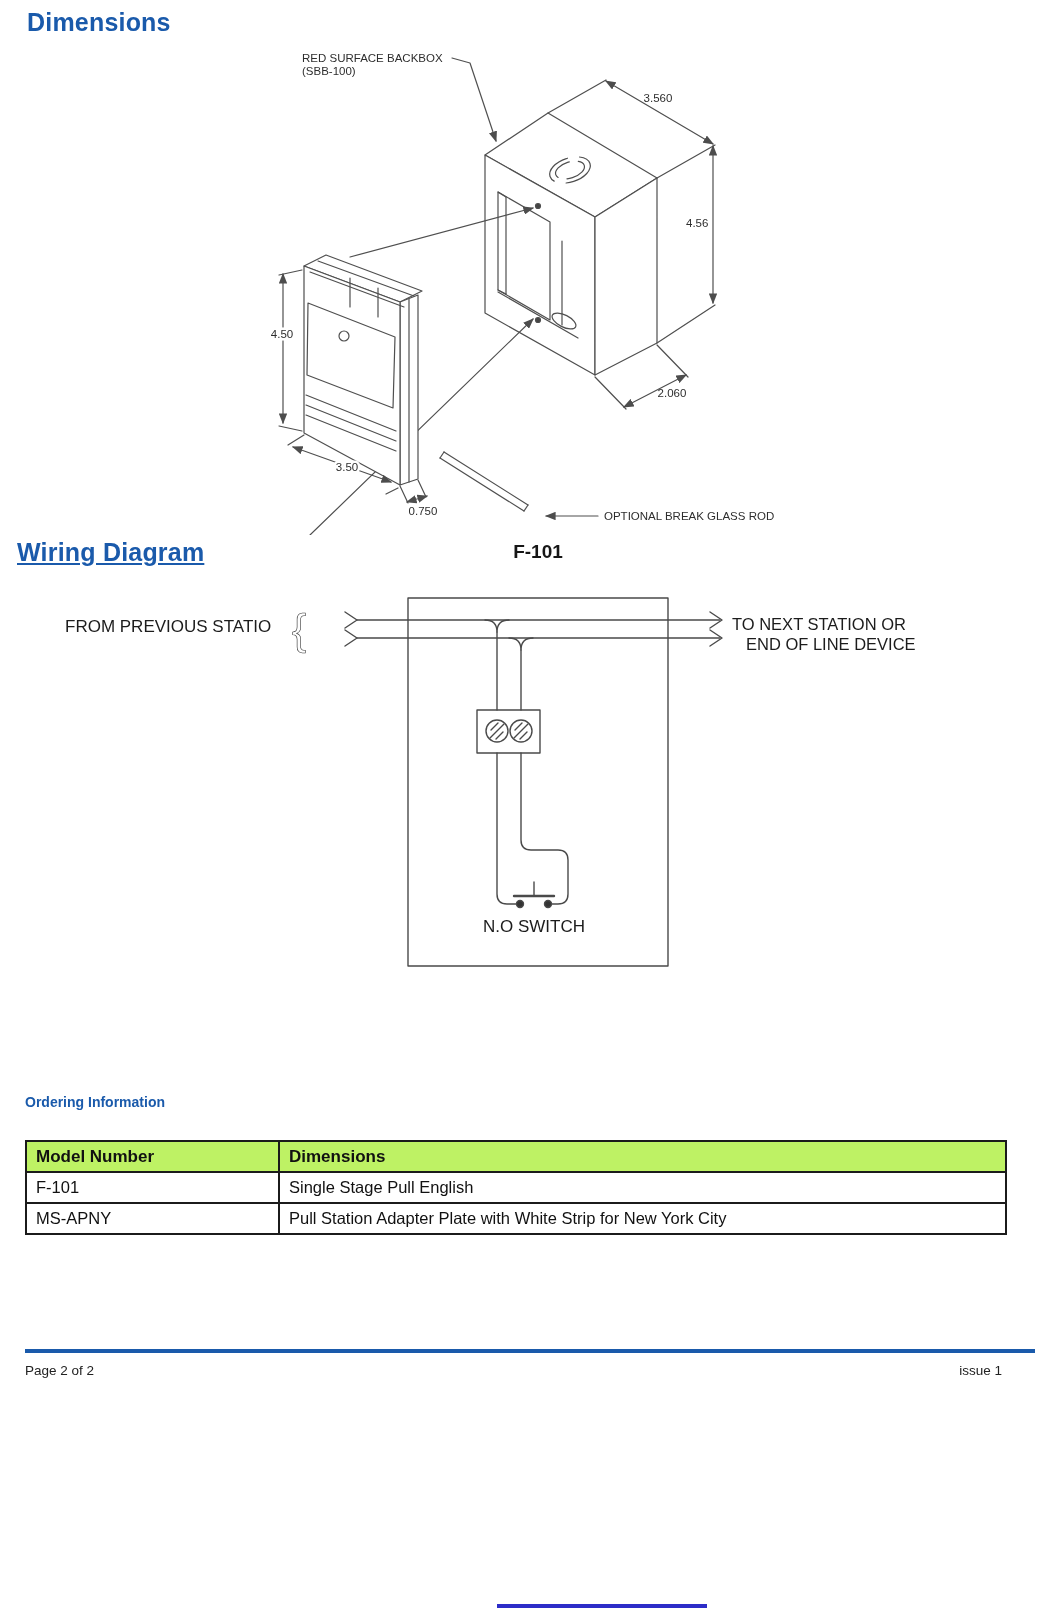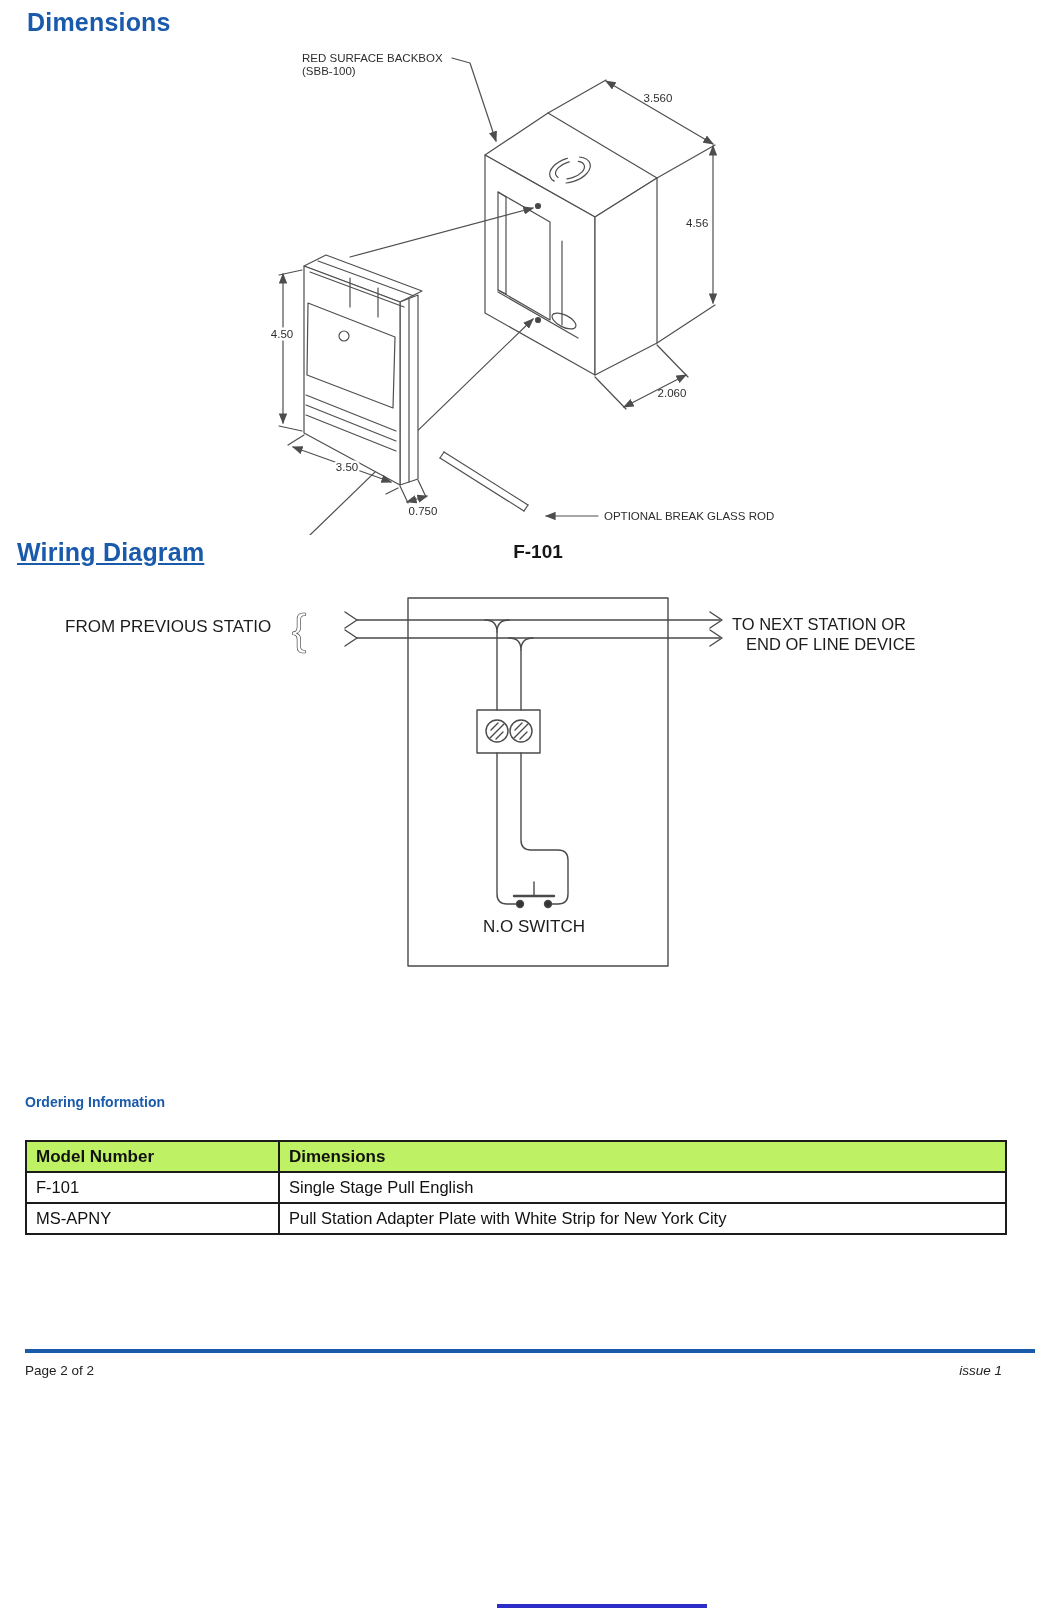--- a/index.html
+++ b/index.html
@@ -213,17 +213,17 @@
       <tr>
         <td>MS-APNY</td>
         <td>Pull Station Adapter Plate with White Strip for New York City</td>
       </tr>
     </tbody>
       </table>
   </div>
 
   <div class="abs rule" style="left:25px;top:1349px;width:1010px;height:4px;"></div>
   <div class="abs footer" style="left:25px;top:1363px;">Page 2 of 2</div>
-  <div class="abs footer" style="right:58px;top:1363px;font-style:italic;">issue 1</div>
+  <div class="abs footer" style="right:58px;top:1363px;">issue 1</div>
 
   <div class="abs botline" style="left:497px;top:1604px;width:210px;height:4px;"></div>
 
 </div>
 
 </body></html>

